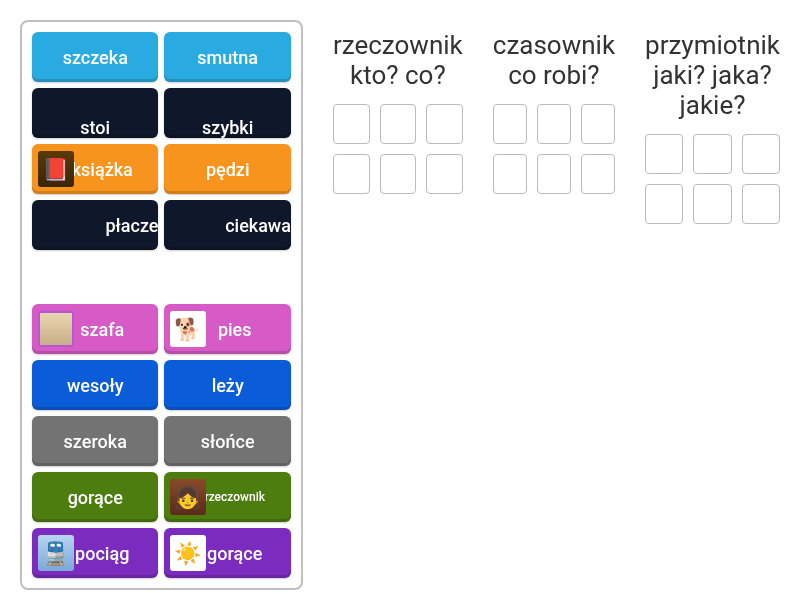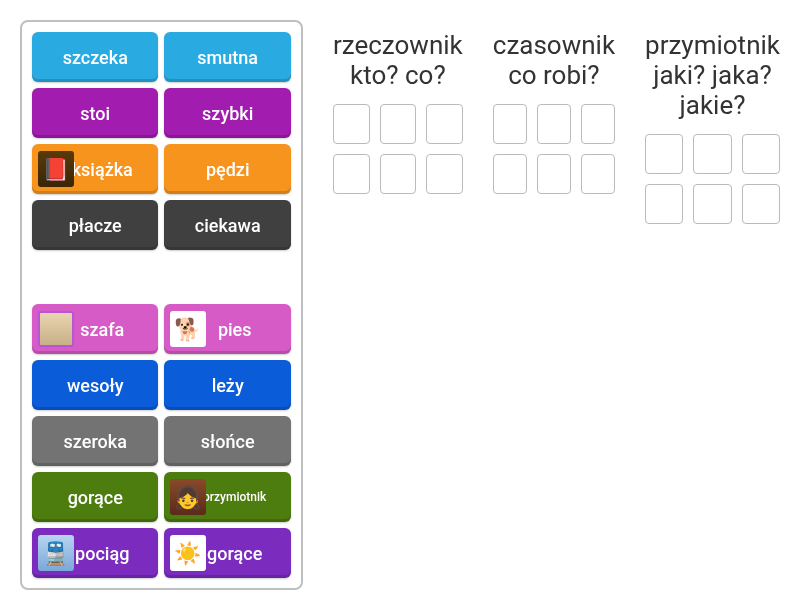--- a/index.html
+++ b/index.html
@@ -34,23 +34,23 @@
     font-size: 18px;
     font-weight: 500;
     display: flex;
     align-items: center;
     justify-content: center;
     position: relative;
     cursor: grab;
     box-shadow: inset 0 -3px 0 rgba(0,0,0,0.15), 0 1px 2px rgba(0,0,0,0.2);
   }
   .tile.blue { background: #29abe2; }
-  .tile.red { background: #a21caf; }
+  .tile.red { background: #0f172a; align-items: flex-end; }
   .tile.orange { background: #f7941e; }
-  .tile.green { background: #404040; }
+  .tile.green { background: #0f172a; justify-content: flex-end; }
   .tile.pink { background: #d65bc7; margin-top: 48px; }
   .tile.darkblue { background: #0b5cd8; }
   .tile.teal { background: #737373; }
   .tile.orangered { background: #4d7c0f; }
   .tile.purple { background: #7b2cbf; }
   .tile .icon {
     width: 36px;
     height: 36px;
     border-radius: 3px;
     position: absolute;
@@ -147,21 +147,21 @@
           <span class="label">szeroka</span>
         </div>
         <div class="tile teal">
           <span class="label">słońce</span>
         </div>
         <div class="tile orangered">
           <span class="label">gorące</span>
         </div>
         <div class="tile orangered has-icon">
           <span class="icon icon-girl">👧</span>
-          <span class="label small" style="font-size: 12px;">przymiotnik</span>
+          <span class="label small" style="font-size: 12px;">rzeczownik</span>
         </div>
         <div class="tile purple has-icon">
           <span class="icon icon-train">🚆</span>
           <span class="label">pociąg</span>
         </div>
         <div class="tile purple has-icon">
           <span class="icon icon-sun">☀️</span>
           <span class="label">gorące</span>
         </div>
       </div>

